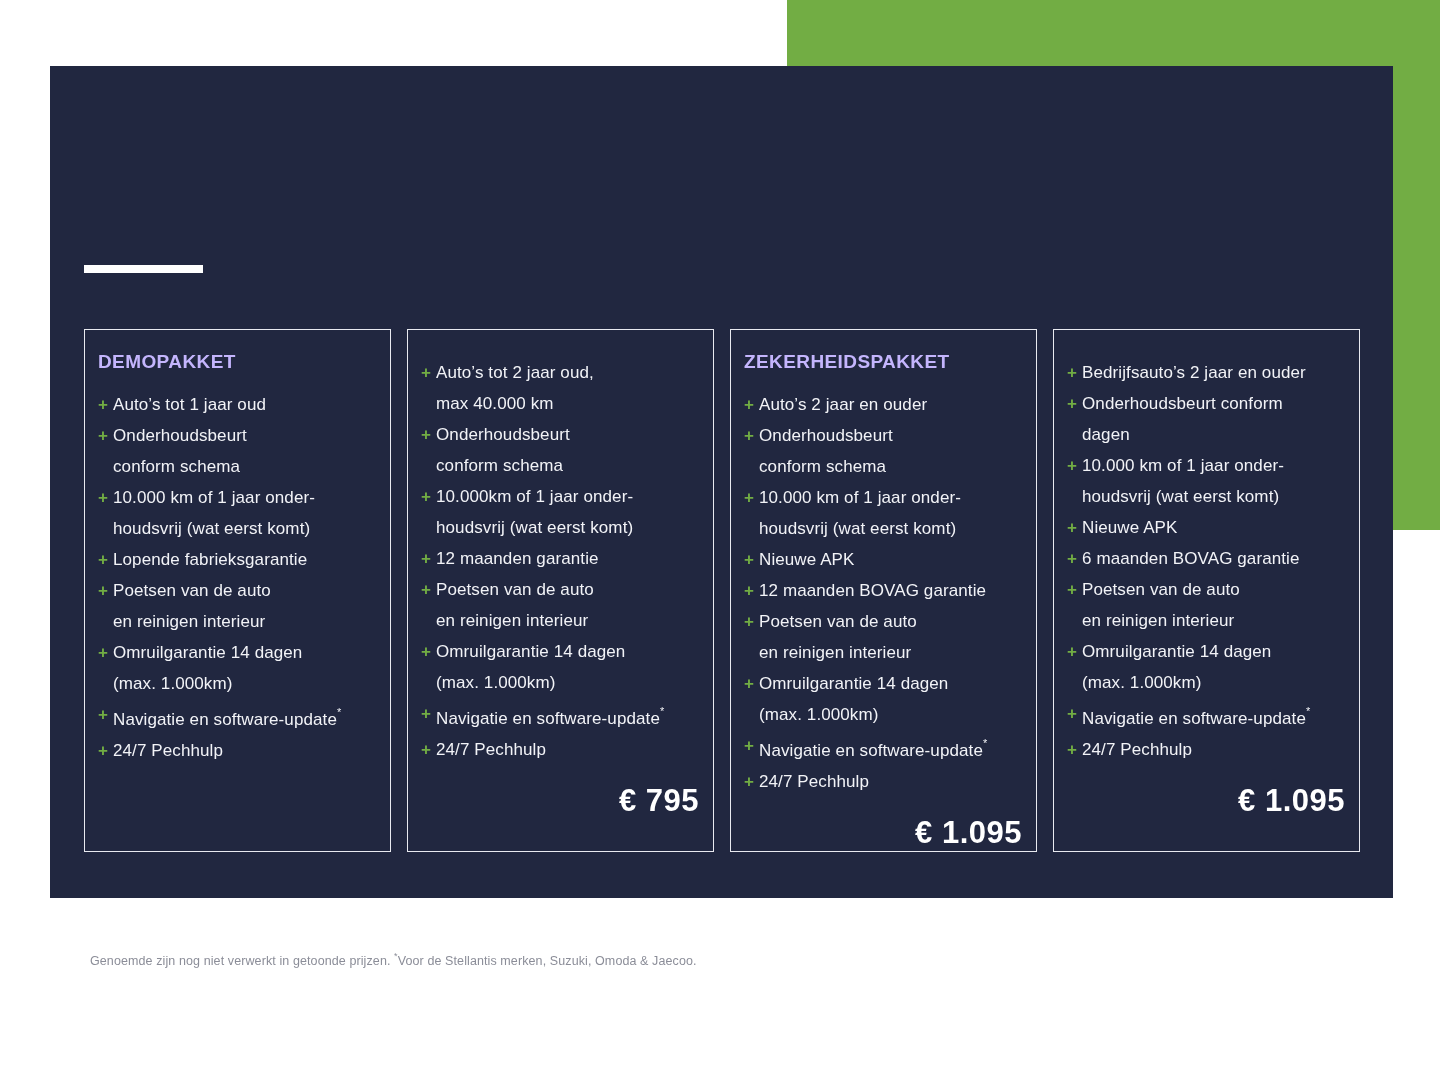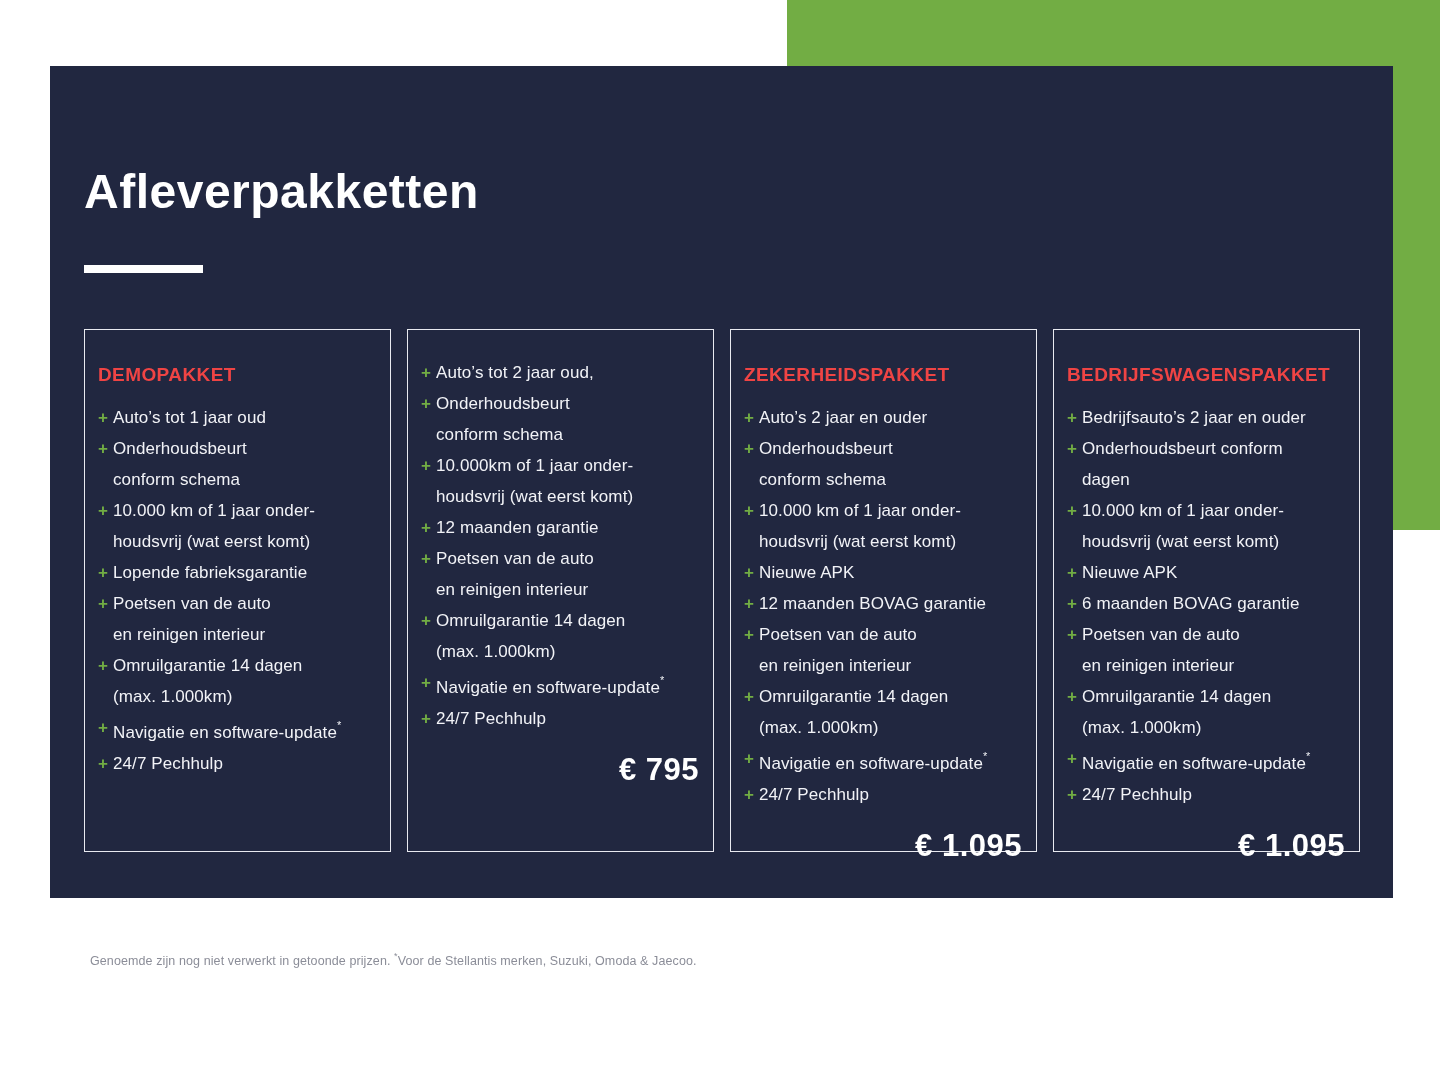--- a/index.html
+++ b/index.html
@@ -14,39 +14,38 @@
     font-family:"Liberation Sans", sans-serif;}
   .green-block{position:absolute;left:787px;top:0;width:653px;height:530px;background:var(--green);}
   .panel{position:absolute;left:50px;top:66px;width:1343px;height:832px;background:var(--navy);}
   .page-title{position:absolute;left:34px;top:100px;font-size:48px;font-weight:700;
     color:#ffffff;letter-spacing:.5px;line-height:1.1;}
   .title-underline{position:absolute;left:34px;top:199px;width:119px;height:8px;background:#ffffff;}
   .cards{position:absolute;left:34px;top:263px;width:1276px;height:523px;display:flex;gap:16px;}
   .card{flex:1 1 0;border:1.5px solid var(--border);padding:12px 14px 12px 13px;
     display:flex;flex-direction:column;color:var(--text);}
   .card-title{font-size:19px;font-weight:700;letter-spacing:.4px;line-height:24px;
-    color:#ef4444;margin-top:21px;}
+    color:#c4b5fd;margin-top:8px;}
   .card-list{margin-top:15px;}
   .item-line{position:relative;padding-left:15px;font-size:17px;line-height:31px;
     letter-spacing:.1px;white-space:nowrap;}
   .plus{position:absolute;left:0;top:0;color:var(--green);font-weight:700;}
   .item-line sup{font-size:11px;position:relative;top:-2px;}
   .price{margin-top:18px;font-size:31px;font-weight:700;color:#ffffff;
     text-align:right;letter-spacing:.5px;line-height:36px;}
   .footnote{position:absolute;left:90px;top:952px;font-size:12.5px;color:var(--footnote);
     letter-spacing:.1px;}
   .footnote sup{font-size:9px;position:relative;top:-1px;}
 </style>
 </head>
 <body>
 
 <div class="green-block"></div>
 
 <div class="panel">
-  <h1 class="page-title">Afleverpakketten</h1>
   <div class="title-underline"></div>
   <div class="cards">
       <div class="card">
         <div class="card-title">DEMOPAKKET</div>
         <div class="card-list">
           <div class="item">
             <div class="item-line"><span class="plus">+</span>Auto’s tot 1 jaar oud</div>
           </div>
           <div class="item">
             <div class="item-line"><span class="plus">+</span>Onderhoudsbeurt</div>
@@ -72,20 +71,21 @@
           </div>
           <div class="item">
             <div class="item-line"><span class="plus">+</span>24/7 Pechhulp</div>
           </div>
         </div>
       </div>
       <div class="card">
         <div class="card-list">
           <div class="item">
             <div class="item-line"><span class="plus">+</span>Auto’s tot 2 jaar oud,</div>
+            <div class="item-line">max 40.000 km</div>
           </div>
           <div class="item">
             <div class="item-line"><span class="plus">+</span>Onderhoudsbeurt</div>
             <div class="item-line">conform schema</div>
           </div>
           <div class="item">
             <div class="item-line"><span class="plus">+</span>10.000km of 1 jaar onder-</div>
             <div class="item-line">houdsvrij (wat eerst komt)</div>
           </div>
           <div class="item">
@@ -139,21 +139,20 @@
           <div class="item">
             <div class="item-line"><span class="plus">+</span>Navigatie en software-update<sup>*</sup></div>
           </div>
           <div class="item">
             <div class="item-line"><span class="plus">+</span>24/7 Pechhulp</div>
           </div>
         </div>
         <div class="price">€ 1.095</div>
       </div>
       <div class="card">
-        <div class="card-title">BEDRIJFSWAGENSPAKKET</div>
         <div class="card-list">
           <div class="item">
             <div class="item-line"><span class="plus">+</span>Bedrijfsauto’s 2 jaar en ouder</div>
           </div>
           <div class="item">
             <div class="item-line"><span class="plus">+</span>Onderhoudsbeurt conform</div>
             <div class="item-line">dagen</div>
           </div>
           <div class="item">
             <div class="item-line"><span class="plus">+</span>10.000 km of 1 jaar onder-</div>

